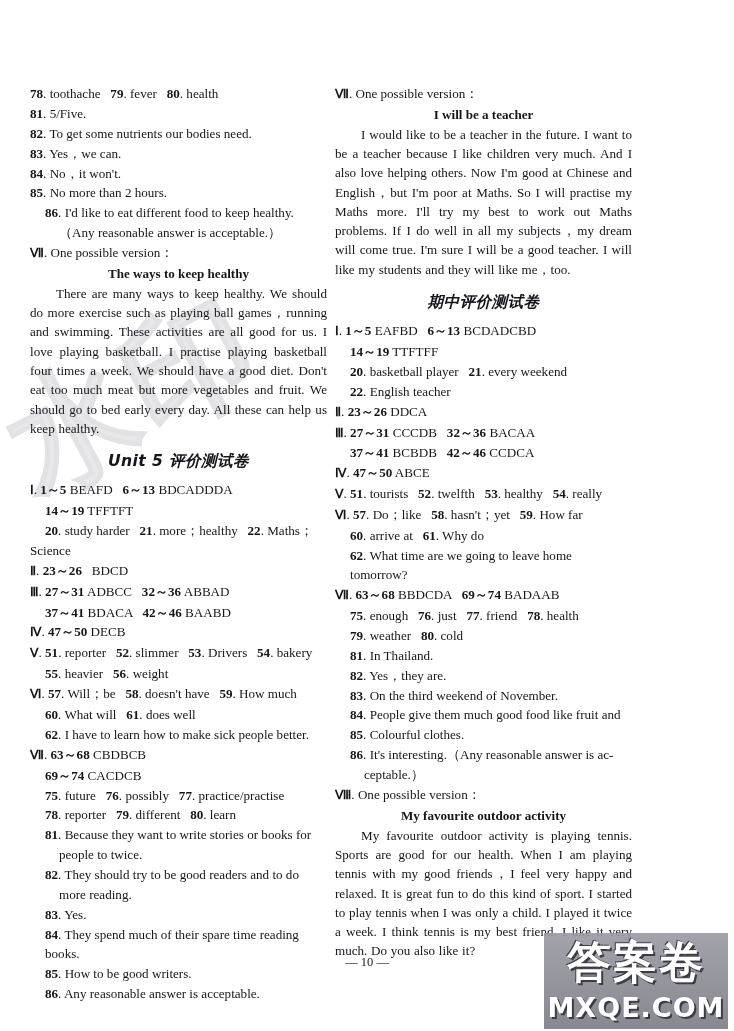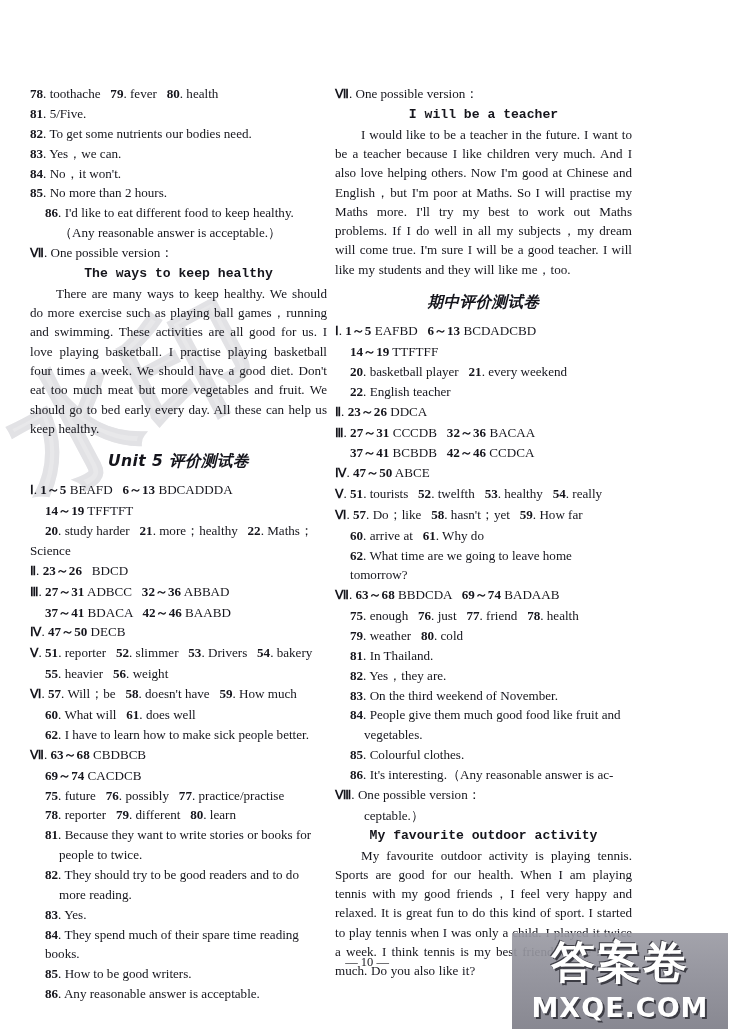--- a/index.html
+++ b/index.html
@@ -94,21 +94,20 @@
     text-align: justify;
   }
 
   
   .comp-title {
     font-size: 13.1px;
     line-height: 19.3px;
     font-weight: bold;
     text-align: center;
     margin: 0 0 0.5px 0;
-    font-family: Liberation Mono, monospace;
   }
 
   
   .sec-head {
     font-family: "DejaVu Sans", "Liberation Sans", sans-serif;
     font-size: 15.6px;
     font-weight: bold;
     text-align: center;
     letter-spacing: 0.4px;
     margin: 13px 0 9px 0;
@@ -127,21 +126,21 @@
     font-family: "Liberation Serif", serif;
     color: #1a1a20;
     z-index: 3;
   }
 
   
   .stamp {
     position: absolute;
     right: 6px;
     bottom: 2px;
-    width: 216px;
+    width: 184px;
     height: 96px;
     z-index: 4;
     user-select: none;
   }
   .stamp-inner {
     position: absolute;
     inset: 0;
     background: linear-gradient(180deg,#9b9ba4 0%, #8b8b95 52%, #7e7e88 100%);
     opacity: 0.92;
   }
@@ -234,25 +233,24 @@
         <div class="line"><span class="rn">Ⅵ</span>. <span class="num">57</span>. Do；like   <span class="num">58</span>. hasn't；yet   <span class="num">59</span>. How far</div>
         <div class="line indent"><span class="num">60</span>. arrive at   <span class="num">61</span>. Why do</div>
         <div class="line indent"><span class="num">62</span>. What time are we going to leave home tomorrow?</div>
         <div class="line"><span class="rn">Ⅶ</span>. <span class="num">63～68</span> BBDCDA   <span class="num">69～74</span> BADAAB</div>
         <div class="line indent"><span class="num">75</span>. enough   <span class="num">76</span>. just   <span class="num">77</span>. friend   <span class="num">78</span>. health</div>
         <div class="line indent"><span class="num">79</span>. weather   <span class="num">80</span>. cold</div>
         <div class="line indent"><span class="num">81</span>. In Thailand.</div>
         <div class="line indent"><span class="num">82</span>. Yes，they are.</div>
         <div class="line indent"><span class="num">83</span>. On the third weekend of November.</div>
         <div class="line hang"><span class="num">84</span>. People give them much good food like fruit and</div>
-        <div class="line indent2">vegetables.</div>
         <div class="line indent"><span class="num">85</span>. Colourful clothes.</div>
         <div class="line hang"><span class="num">86</span>. It's interesting.（Any reasonable answer is ac-</div>
+        <div class="line indent2">ceptable.）</div>
         <div class="line"><span class="rn">Ⅷ</span>. One possible version：</div>
-        <div class="line indent2">ceptable.）</div>
         <div class="comp-title">My favourite outdoor activity</div>
         <div class="para j">My favourite outdoor activity is playing tennis. Sports are good for our health. When I am playing tennis with my good friends，I feel very happy and relaxed. It is great fun to do this kind of sport. I started to play tennis when I was only a child. I played it twice a week. I think tennis is my best friend. I like it very much. Do you also like it?</div>
       </div>
 
   </div>
 
   <div class="footer">— 10 —</div>
 
   <div class="stamp">
     <div class="stamp-inner"></div>

